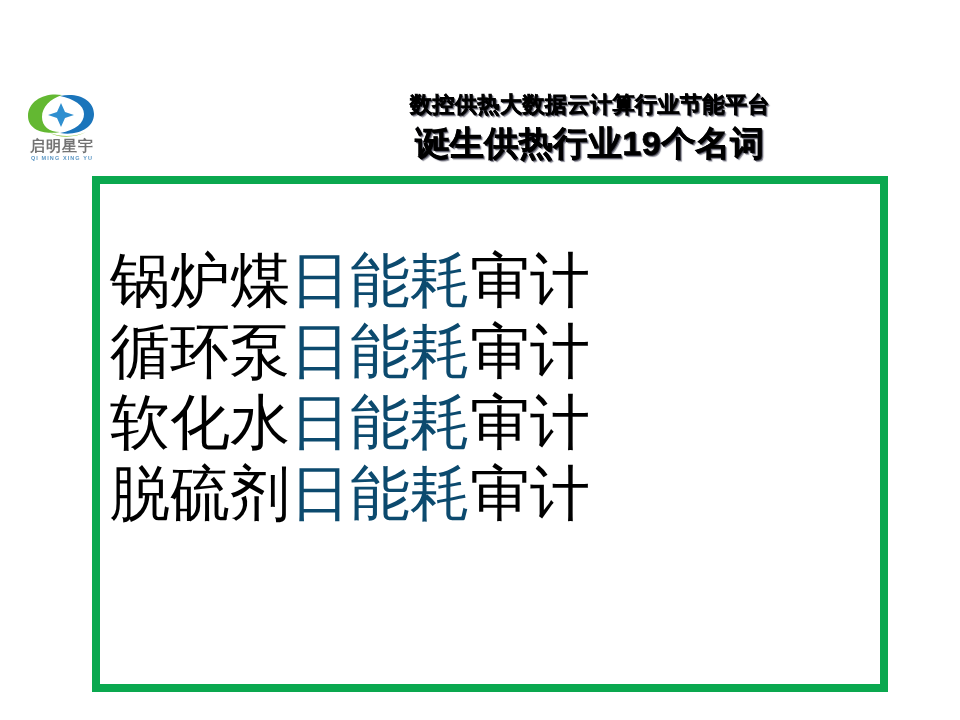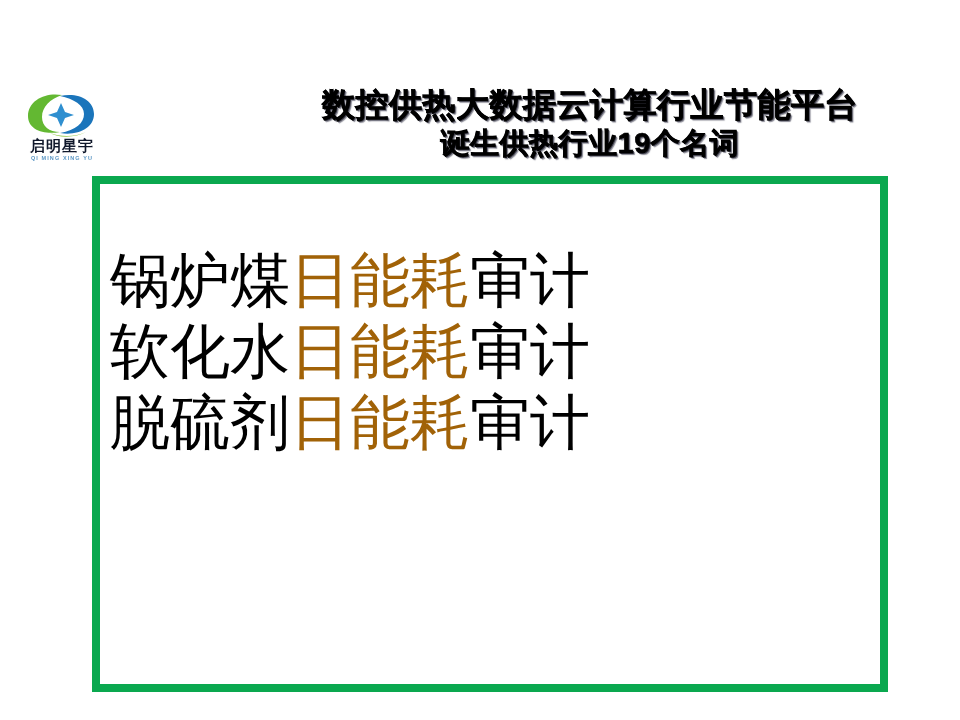--- a/index.html
+++ b/index.html
@@ -37,21 +37,21 @@
   }
   .logo-name {
     position: absolute;
     left: 0;
     top: 50px;
     width: 96px;
     text-align: center;
     font-family: "Liberation Sans", "DejaVu Sans", sans-serif;
     font-size: 15px;
     font-weight: bold;
-    color: #0f172a;
+    color: #737373;
     letter-spacing: 1px;
     line-height: 16px;
   }
   .logo-sub {
     position: absolute;
     left: 0;
     top: 67px;
     width: 96px;
     text-align: center;
     font-family: "Liberation Sans", "DejaVu Sans", sans-serif;
@@ -66,32 +66,32 @@
   .title-block {
     position: absolute;
     left: 240px;
     top: 86px;
     width: 700px;
     text-align: center;
   }
   .title-line {
     font-family: "Liberation Sans", "DejaVu Sans", sans-serif;
     font-weight: bold;
-    font-size: 33px;
+    font-size: 22px;
     line-height: 38px;
     color: #000000;
     letter-spacing: 0.5px;
     white-space: nowrap;
     text-shadow:
       1px 1px 0 #3a3a46,
       2px 2px 1px rgba(40,40,60,0.55);
     -webkit-text-stroke: 0.6px #000000;
   }
   .title-line.l2 {
-    font-size: 29px;
+    font-size: 34px;
   }
 
   
   .content-box {
     position: absolute;
     left: 92px;
     top: 176px;
     width: 796px;
     height: 516px;
     border: 8px solid #0aa84f;
@@ -106,21 +106,21 @@
   }
   .line {
     font-family: "Liberation Serif", "DejaVu Serif", serif;
     font-size: 60px;
     line-height: 71px;
     color: #000000;
     white-space: nowrap;
     letter-spacing: 0px;
   }
   .hl {
-    color: #a16207;
+    color: #0c4a6e;
   }
 </style>
 </head>
 <body>
 
 <div class="slide">
 
   <div class="logo">
     <div class="logo-mark">
       <svg width="82" height="48" viewBox="0 0 82 48" xmlns="http://www.w3.org/2000/svg">
@@ -140,20 +140,23 @@
     <div class="title-line l2">诞生供热行业19个名词</div>
   </div>
 
   <div class="content-box">
     <div class="lines">
 
       <div class="line">
         <span>锅炉煤</span><span class="hl">日能耗</span><span>审计</span>
       </div>
 
+      <div class="line">
+        <span>循环泵</span><span class="hl">日能耗</span><span>审计</span>
+      </div>
 
 
       <div class="line">
         <span>软化水</span><span class="hl">日能耗</span><span>审计</span>
       </div>
 
       <div class="line">
         <span>脱硫剂</span><span class="hl">日能耗</span><span>审计</span>
       </div>
 

